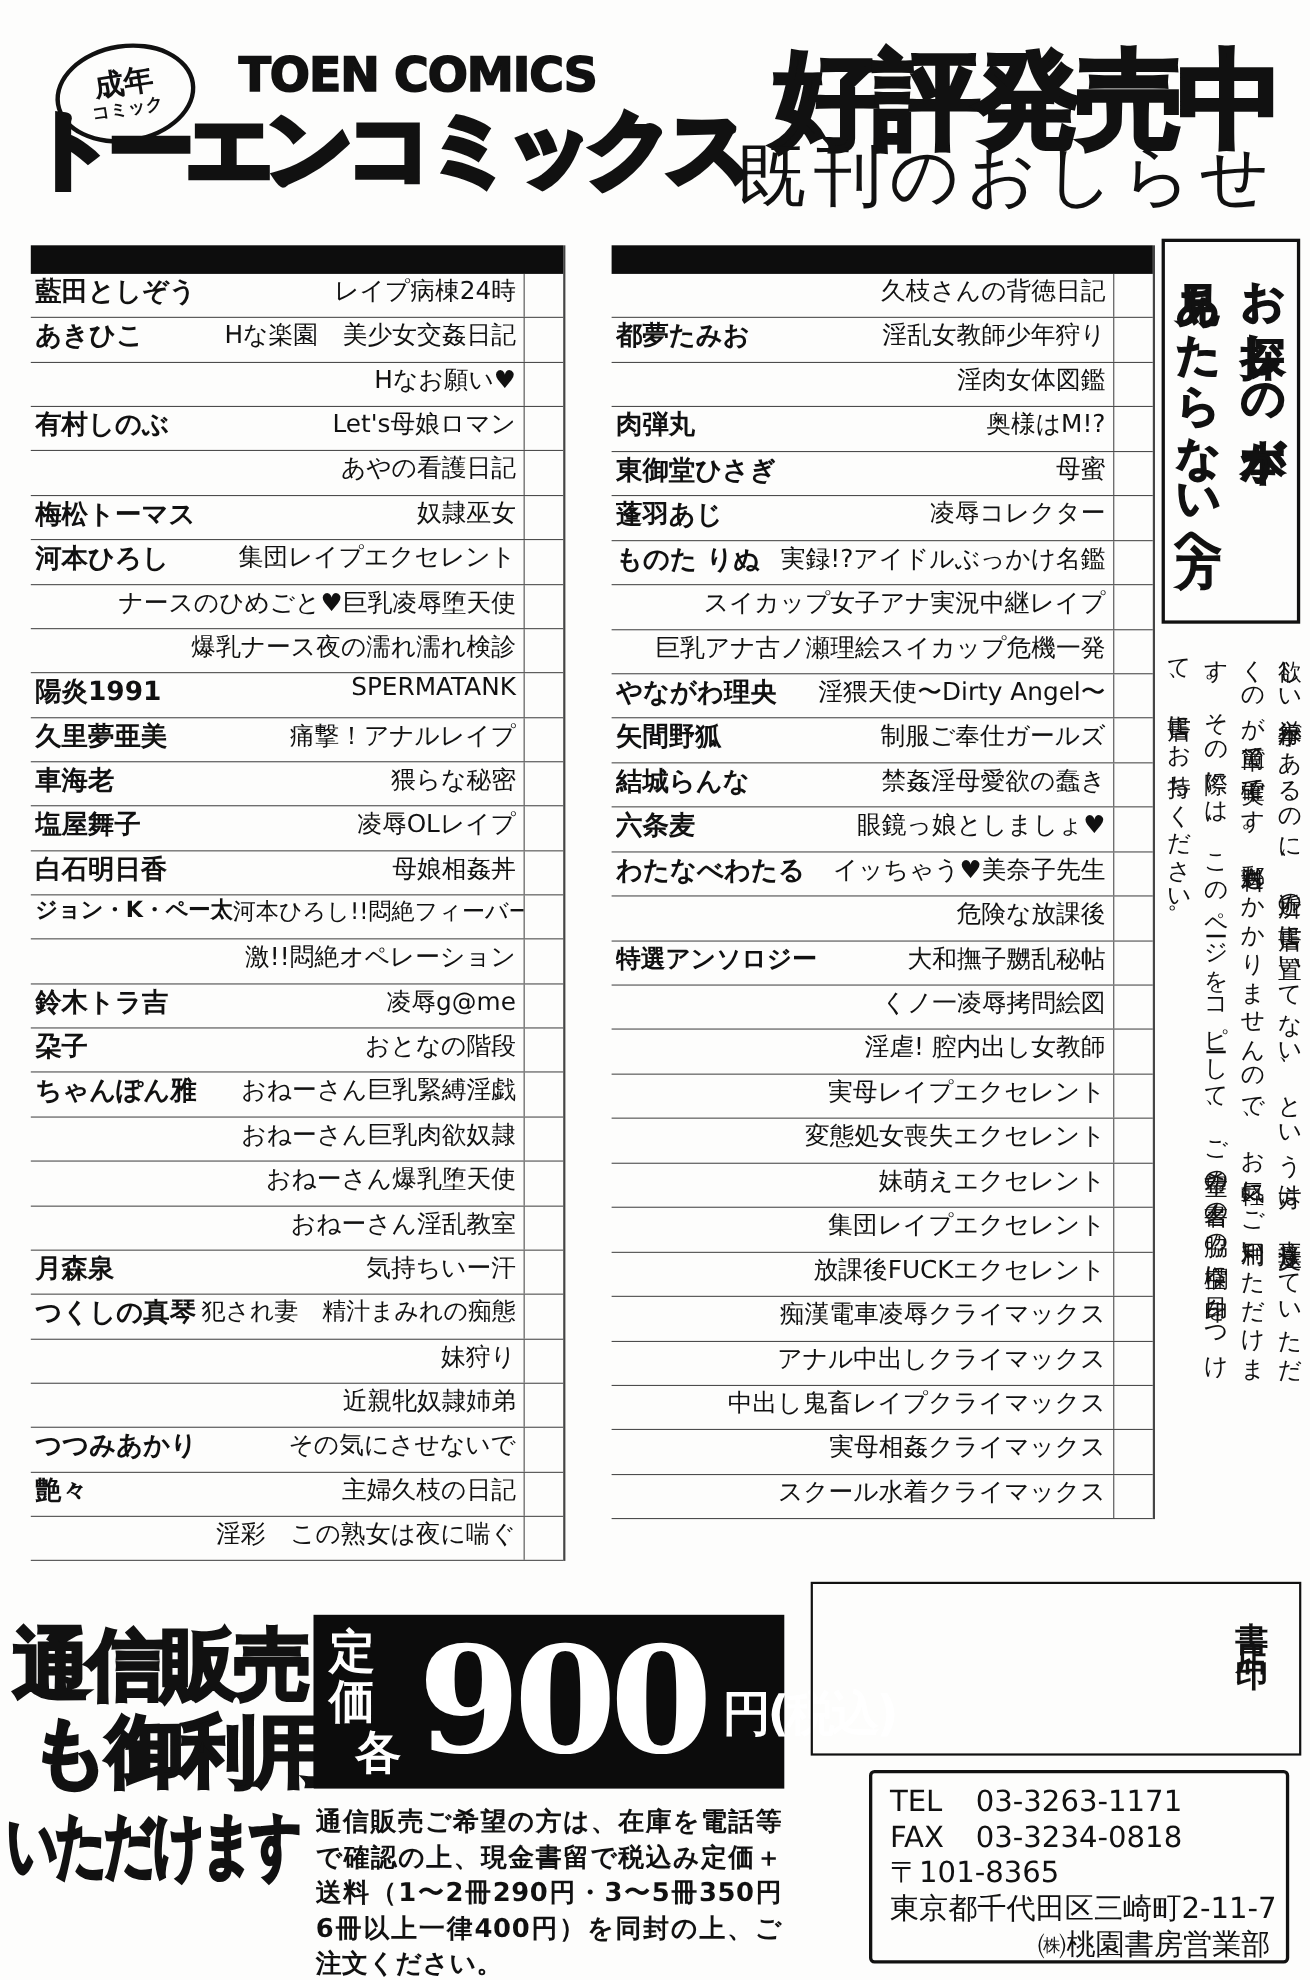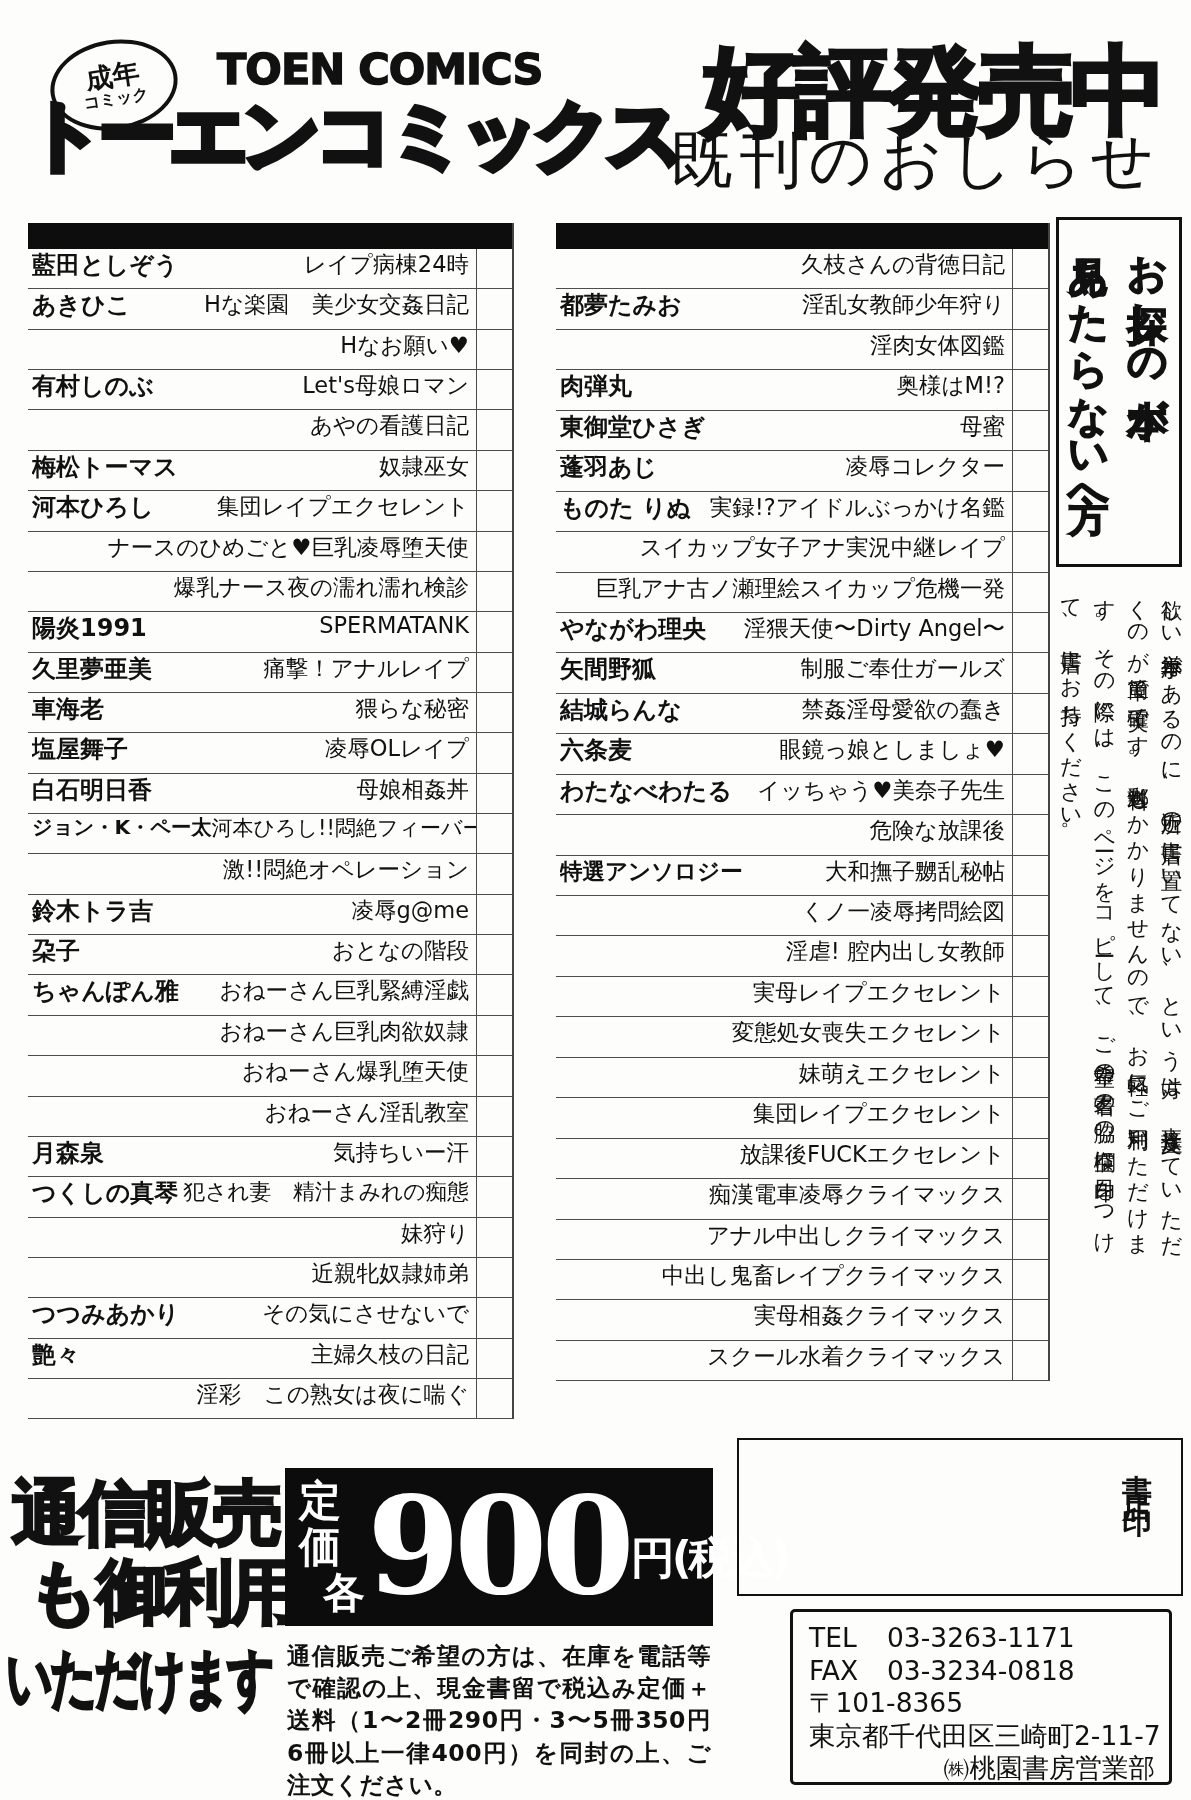--- a/index.html
+++ b/index.html
@@ -54,21 +54,21 @@
   .mega{position:absolute;font-weight:900;-webkit-text-stroke:3px #111;white-space:nowrap;line-height:1;}
   .mega1{left:12px;top:1478px;font-size:70px;letter-spacing:-3px;}
   .mega2{left:28px;top:1557px;font-size:70px;letter-spacing:-3px;}
   .mega3{left:6px;top:1646px;font-size:64px;letter-spacing:-4px;transform:scaleX(0.72);transform-origin:left center;}
   .pricebox{
     position:absolute;left:285px;top:1468px;width:428px;height:158px;background:#0c0c0c;color:#fff;
     display:flex;align-items:center;box-sizing:border-box;padding:8px 10px 8px 14px;
   }
   .pricebox .pl{display:flex;flex-direction:column;font-size:42px;font-weight:900;line-height:1.1;}
   .pricebox .pl .sub{padding-left:24px;}
-  .pricebox .amount{font-family:"DejaVu Serif","Liberation Serif",serif;font-size:134px;font-weight:700;line-height:0.85;letter-spacing:-6px;margin:0 2px;}
+  .pricebox .amount{font-family:"DejaVu Serif","Liberation Serif",serif;font-size:134px;font-weight:700;line-height:0.85;letter-spacing:-6px;margin:0 15px;}
   .pricebox .unit{font-size:44px;font-weight:800;align-self:flex-end;margin-bottom:30px;white-space:nowrap;letter-spacing:-3px;}
   .ordernote{
     position:absolute;left:287px;top:1640px;width:424px;font-size:23.5px;font-weight:700;line-height:1.37;
     letter-spacing:0.5px;text-align:justify;
   }
   .stampbox{
     position:absolute;left:737px;top:1438px;width:446px;height:158px;
     border:2.5px solid #111;box-sizing:border-box;
   }
   .stampbox .vert{position:absolute;right:24px;top:10px;height:136px;font-size:30px;font-weight:600;letter-spacing:16px;}

